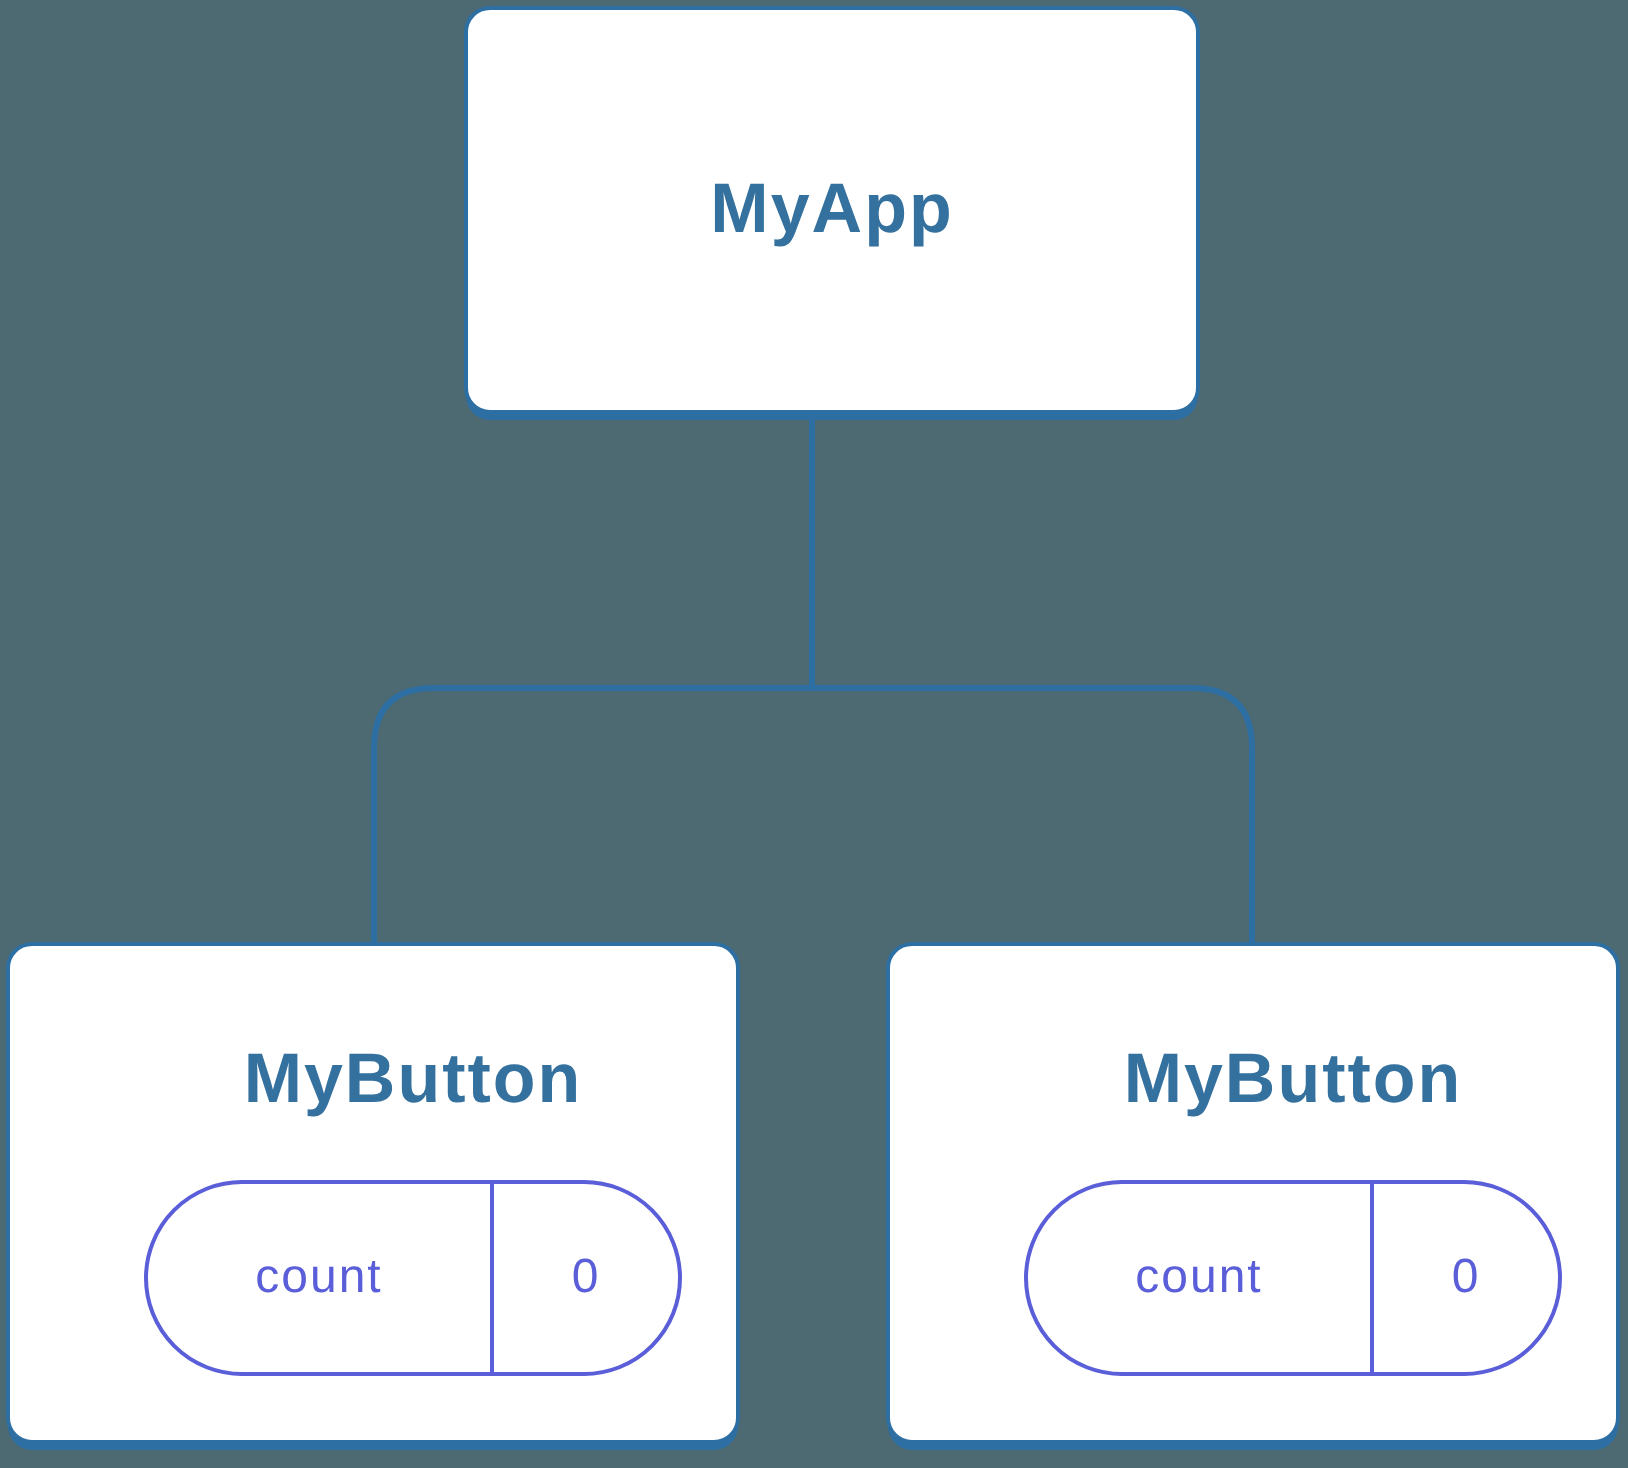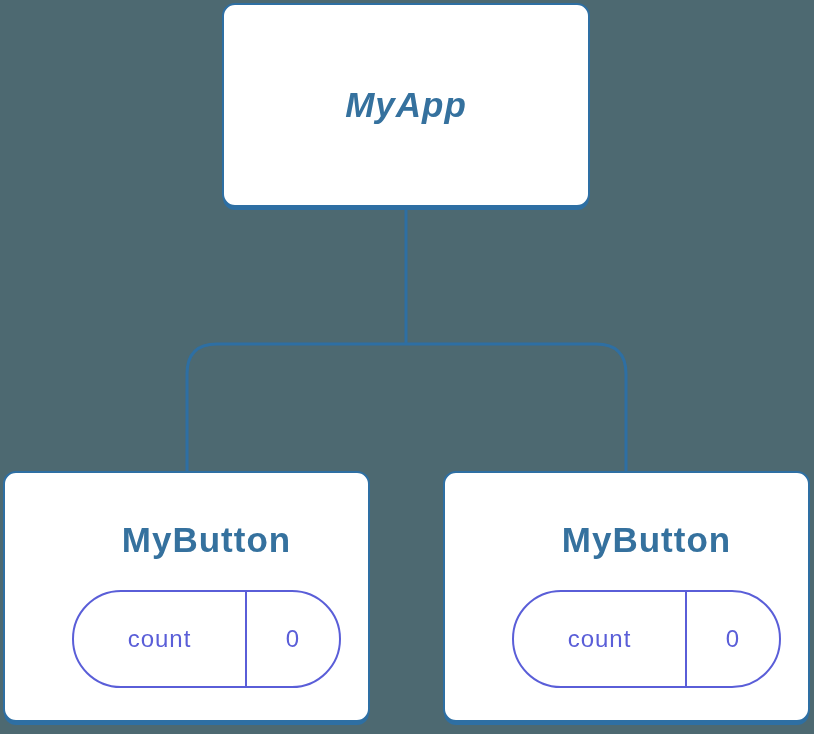--- a/index.html
+++ b/index.html
@@ -37,22 +37,22 @@
     position: absolute;
     background: var(--card-fill);
     border: 2px solid var(--node-line);
     border-radius: 13px;
     box-shadow: 0 4px 0 -1px var(--node-line);
     display: flex;
     align-items: center;
     justify-content: center;
   }
   .card-root {
-    left: 222px; top: 3px;
-    width: 368px; height: 204px; font-style: italic;
+    left: 232px; top: 3px;
+    width: 368px; height: 204px;
   }
   .card-child {
     top: 471px;
     width: 367px; height: 251px;
     flex-direction: column;
     justify-content: center;
     gap: 30px;
     padding-top: 14px;
     padding-left: 40px;
   }

